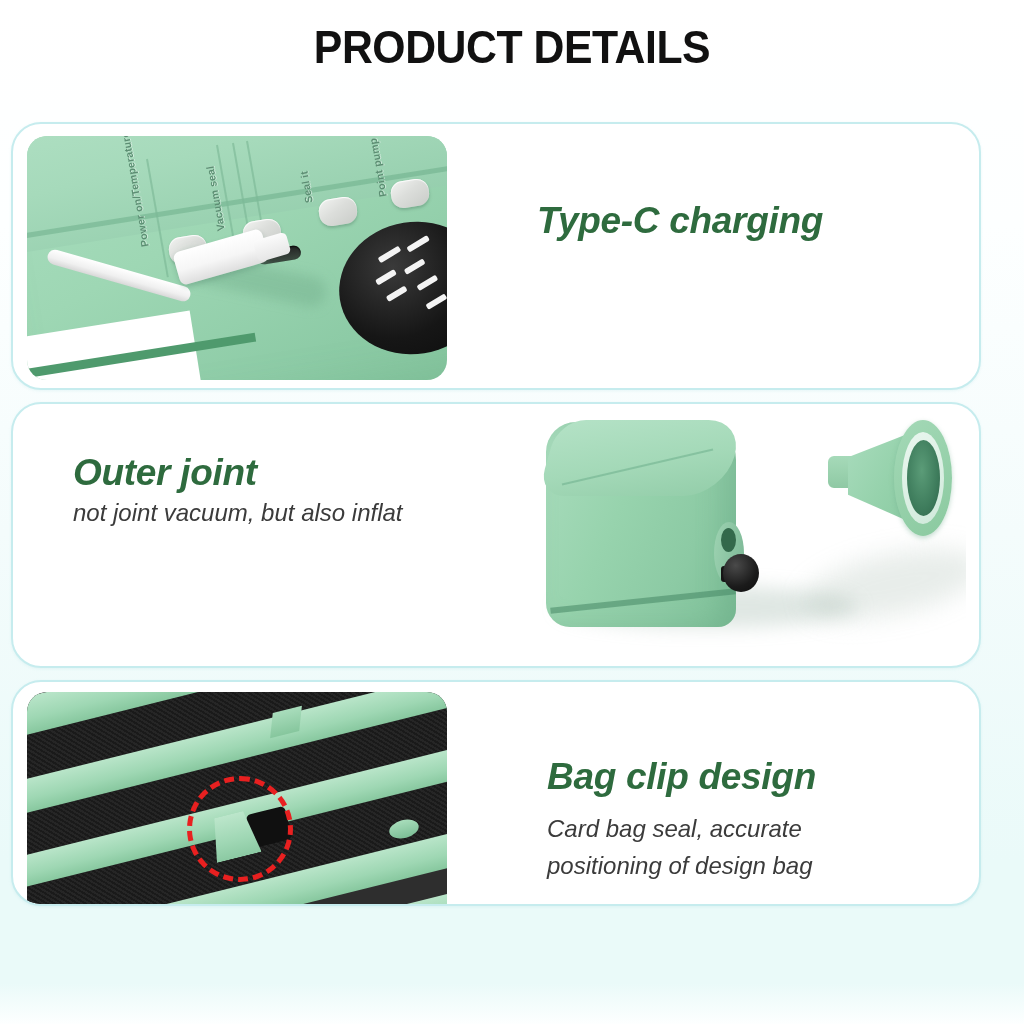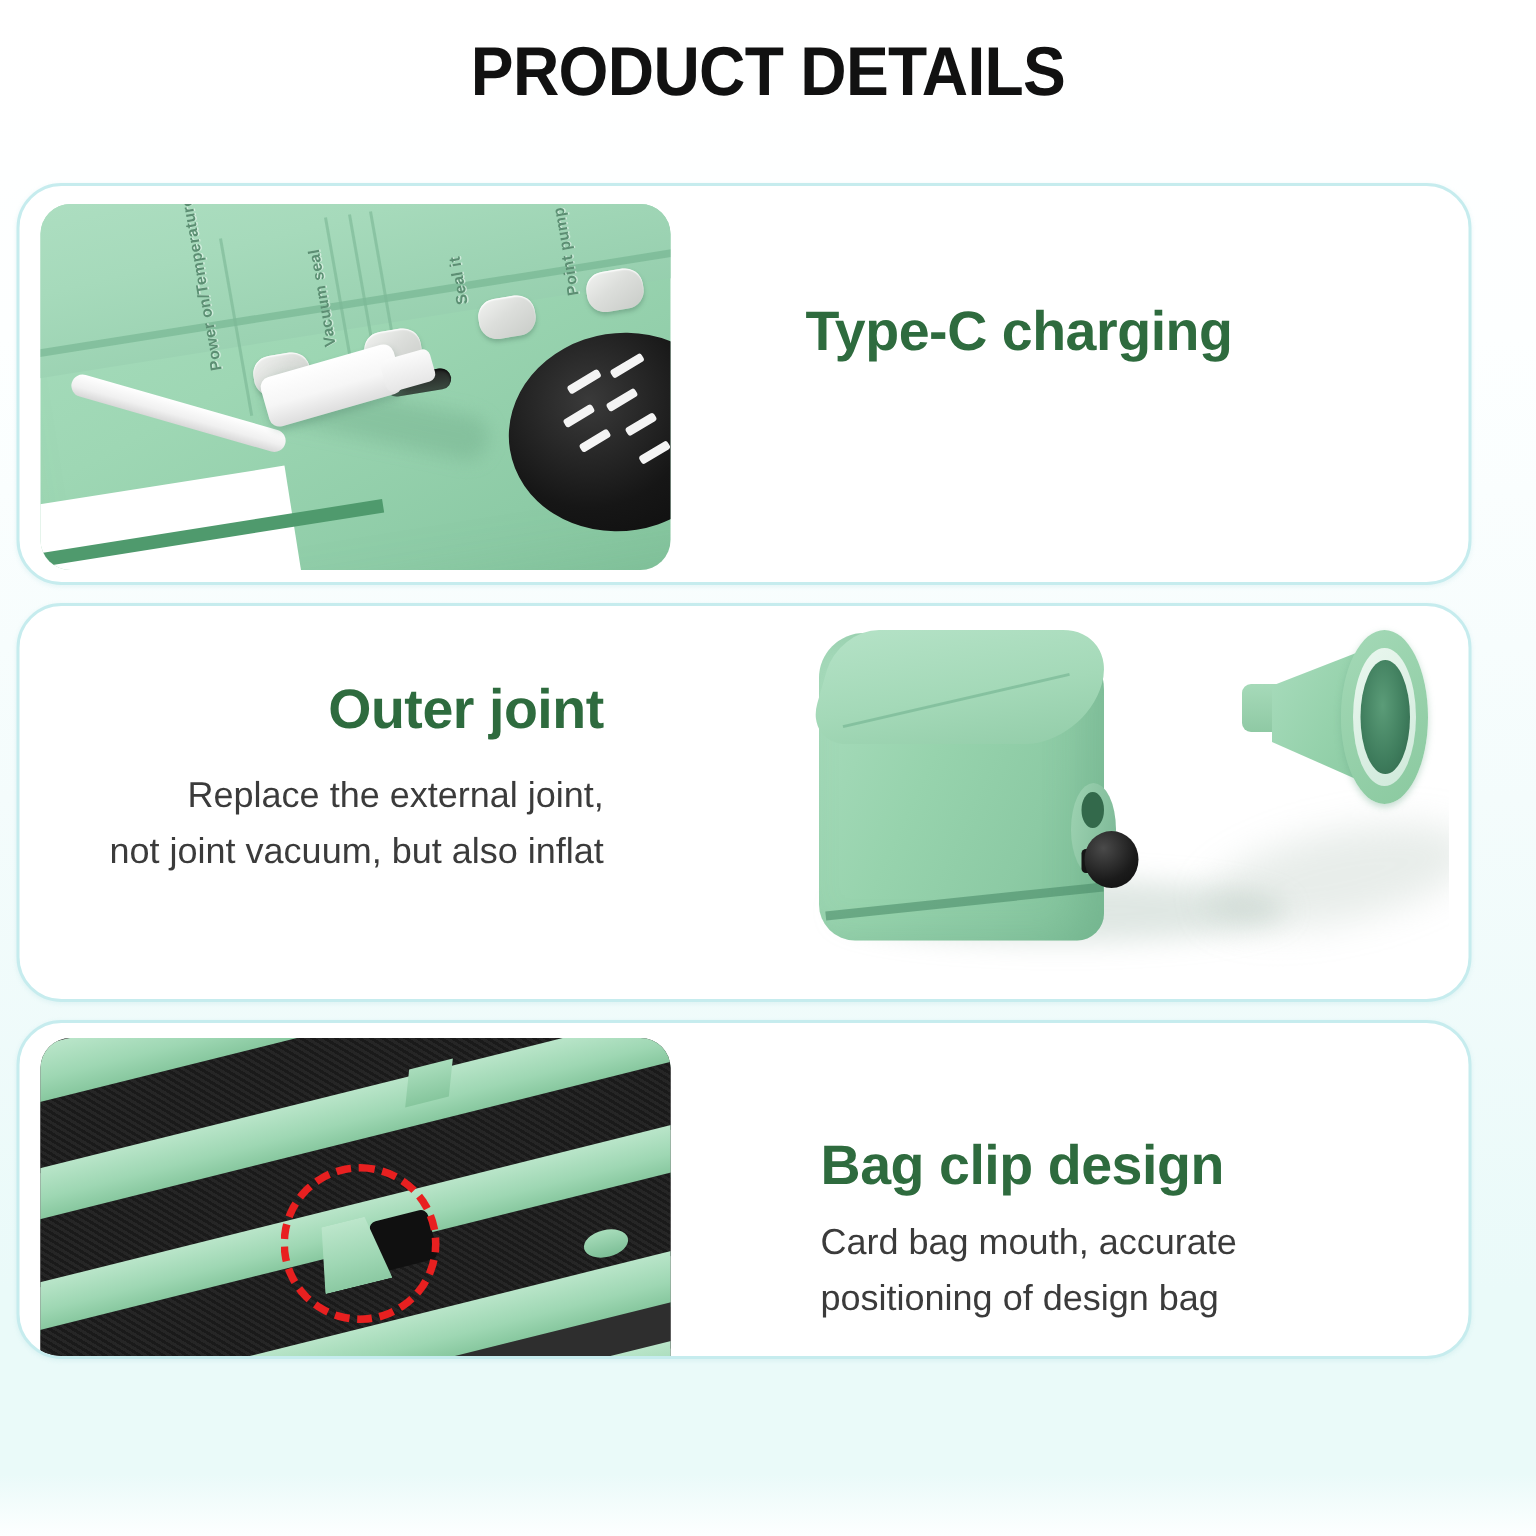--- a/index.html
+++ b/index.html
@@ -37,29 +37,29 @@
     position:absolute;
     left:11px;
     width:970px;
     background:#ffffff;
     border:2px solid #c6ecee;
     border-radius:30px;
     box-shadow:0 1px 3px rgba(150,210,215,.18);
     overflow:hidden;
   }
   #panel-1 { top:122px;  height:268px; }
-  #panel-2 { top:402px;  height:266px;text-align:right; }
+  #panel-2 { top:402px;  height:266px; }
   #panel-3 { top:680px;  height:226px; }
 
   .photo {
     position:absolute;
     border-radius:20px;
     overflow:hidden;
   }
-  .text-col { position:absolute; }
+  .text-col { position:absolute;font-style:italic; }
 
   .head {
     font-size:37px;
     font-weight:bold;
     color:#2e6b3e;
     letter-spacing:-0.3px;
     text-shadow:0 1px 1px rgba(255,255,255,.95);
     white-space:nowrap;
   }
   .body-line {
@@ -351,21 +351,20 @@
 
   <div class="text-col" style="left:524px; top:76px;">
     <div class="head">Type-C charging</div>
   </div>
 </div>
 
 <div class="panel" id="panel-2">
 
   <div class="text-col" style="left:60px; top:48px;">
     <div class="head">Outer joint</div>
-    <div class="body-line" style="margin-top:18px;">Replace the external joint,</div>
     <div class="body-line">not joint vacuum, but also inflat</div>
   </div>
 
   <div class="photo" id="photo-2">
     <div class="p2-shadow"></div>
     <div class="p2-shadow2"></div>
     <div class="p2-body"></div>
     <div class="p2-top"></div>
     <div class="p2-topline"></div>
     <div class="p2-botline"></div>
@@ -396,16 +395,16 @@
 
     <div class="p3-notch"></div>
     <div class="p3-cliphole"></div>
     <div class="p3-clip"></div>
     <div class="p3-nub"></div>
     <div class="p3-circle"></div>
   </div>
 
   <div class="text-col" style="left:534px; top:74px;">
     <div class="head">Bag clip design</div>
-    <div class="body-line" style="margin-top:12px;">Card bag mouth, accurate</div>
+    <div class="body-line" style="margin-top:12px;">Card bag seal, accurate</div>
     <div class="body-line">positioning of design bag</div>
   </div>
 </div>
 
 </body></html>

